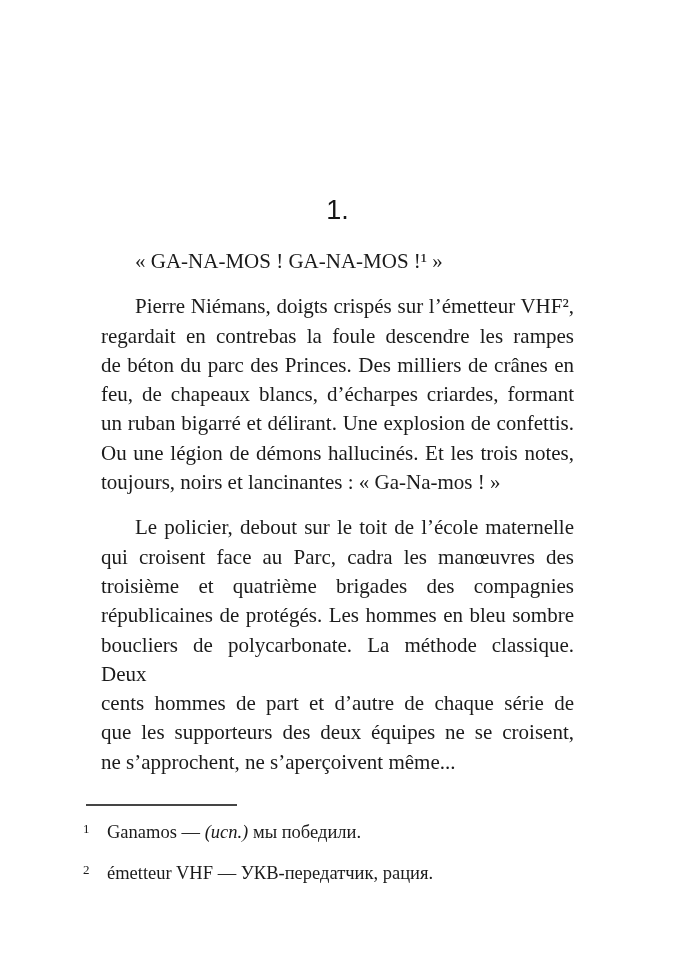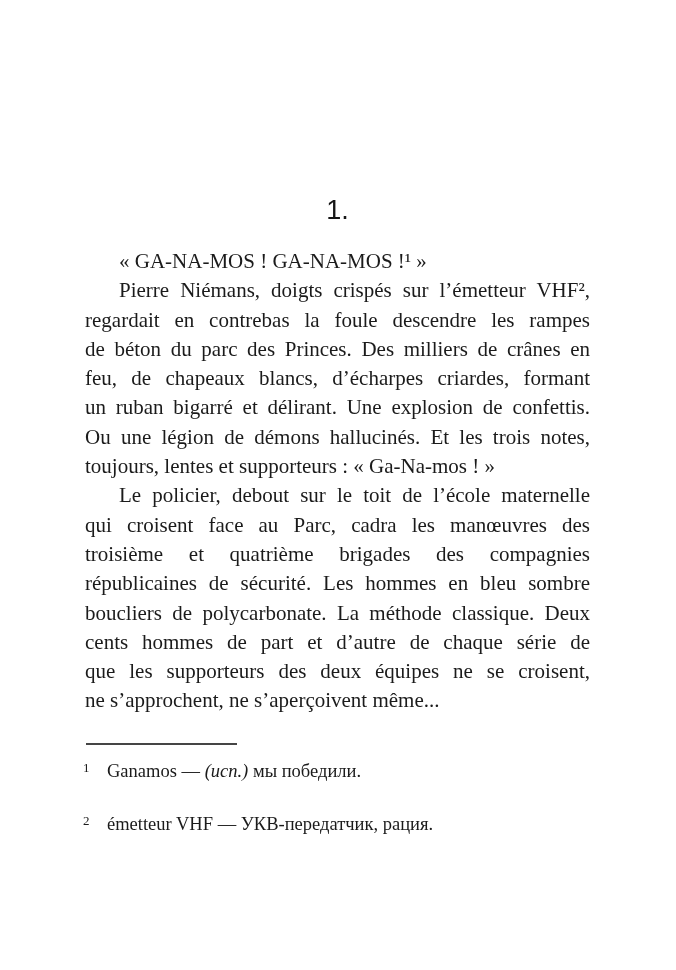--- a/index.html
+++ b/index.html
@@ -22,41 +22,41 @@
     font-family: "Liberation Sans", "DejaVu Sans", sans-serif;
     font-size: 27px;
     line-height: 27px;
     color: #161616;
   }
   .body-text {
     margin: 23px 86px 0 85px;
     font-size: 21px;
     line-height: 29.3px;
   }
-  .para { margin: 0; }
+  .para { margin: 16px; }
   .para .line {
     text-align: justify;
     text-align-last: justify;
   }
   .para .line:last-child { text-align-last: left; }
   .para .line:first-child { text-indent: 34px; }
   .footnote-sep {
     margin: 27px 0 0 86px;
     width: 151px;
     height: 0;
     border: none;
     border-top: 2px solid #454545;
   }
   .footnotes {
     margin: 11px 60px 0 83px;
     font-size: 18.5px;
     line-height: 23px;
   }
   .footnote { margin-top: 0; }
-  .footnote + .footnote { margin-top: 26px; }
+  .footnote + .footnote { margin-top: 14px; }
   .fn-num {
     display: inline-block;
     width: 15px;
     margin-right: 9px;
     font-size: 13px;
     vertical-align: 5px;
     color: #1b1b1b;
   }
   .fn-term { font-weight: normal; }
   .fn-lang { font-style: italic; }
@@ -72,27 +72,27 @@
       <div class="para">
         <div class="line">« GA-NA-MOS ! GA-NA-MOS !¹ »</div>
       </div>
       <div class="para">
         <div class="line">Pierre Niémans, doigts crispés sur l’émetteur VHF²,</div>
         <div class="line">regardait en contrebas la foule descendre les rampes</div>
         <div class="line">de béton du parc des Princes. Des milliers de crânes en</div>
         <div class="line">feu, de chapeaux blancs, d’écharpes criardes, formant</div>
         <div class="line">un ruban bigarré et délirant. Une explosion de confettis.</div>
         <div class="line">Ou une légion de démons hallucinés. Et les trois notes,</div>
-        <div class="line">toujours, lentes et supporteurs : « Ga-Na-mos ! »</div>
+        <div class="line">toujours, noirs et lancinantes : « Ga-Na-mos ! »</div>
       </div>
       <div class="para">
         <div class="line">Le policier, debout sur le toit de l’école maternelle</div>
         <div class="line">qui croisent face au Parc, cadra les manœuvres des</div>
         <div class="line">troisième et quatrième brigades des compagnies</div>
-        <div class="line">républicaines de sécurité. Les hommes en bleu sombre</div>
+        <div class="line">républicaines de protégés. Les hommes en bleu sombre</div>
         <div class="line">boucliers de polycarbonate. La méthode classique. Deux</div>
         <div class="line">cents hommes de part et d’autre de chaque série de</div>
         <div class="line">que les supporteurs des deux équipes ne se croisent,</div>
         <div class="line">ne s’approchent, ne s’aperçoivent même...</div>
       </div>
     </div>
 
   <div class="footnote-sep"></div>
 
   <div class="footnotes">

